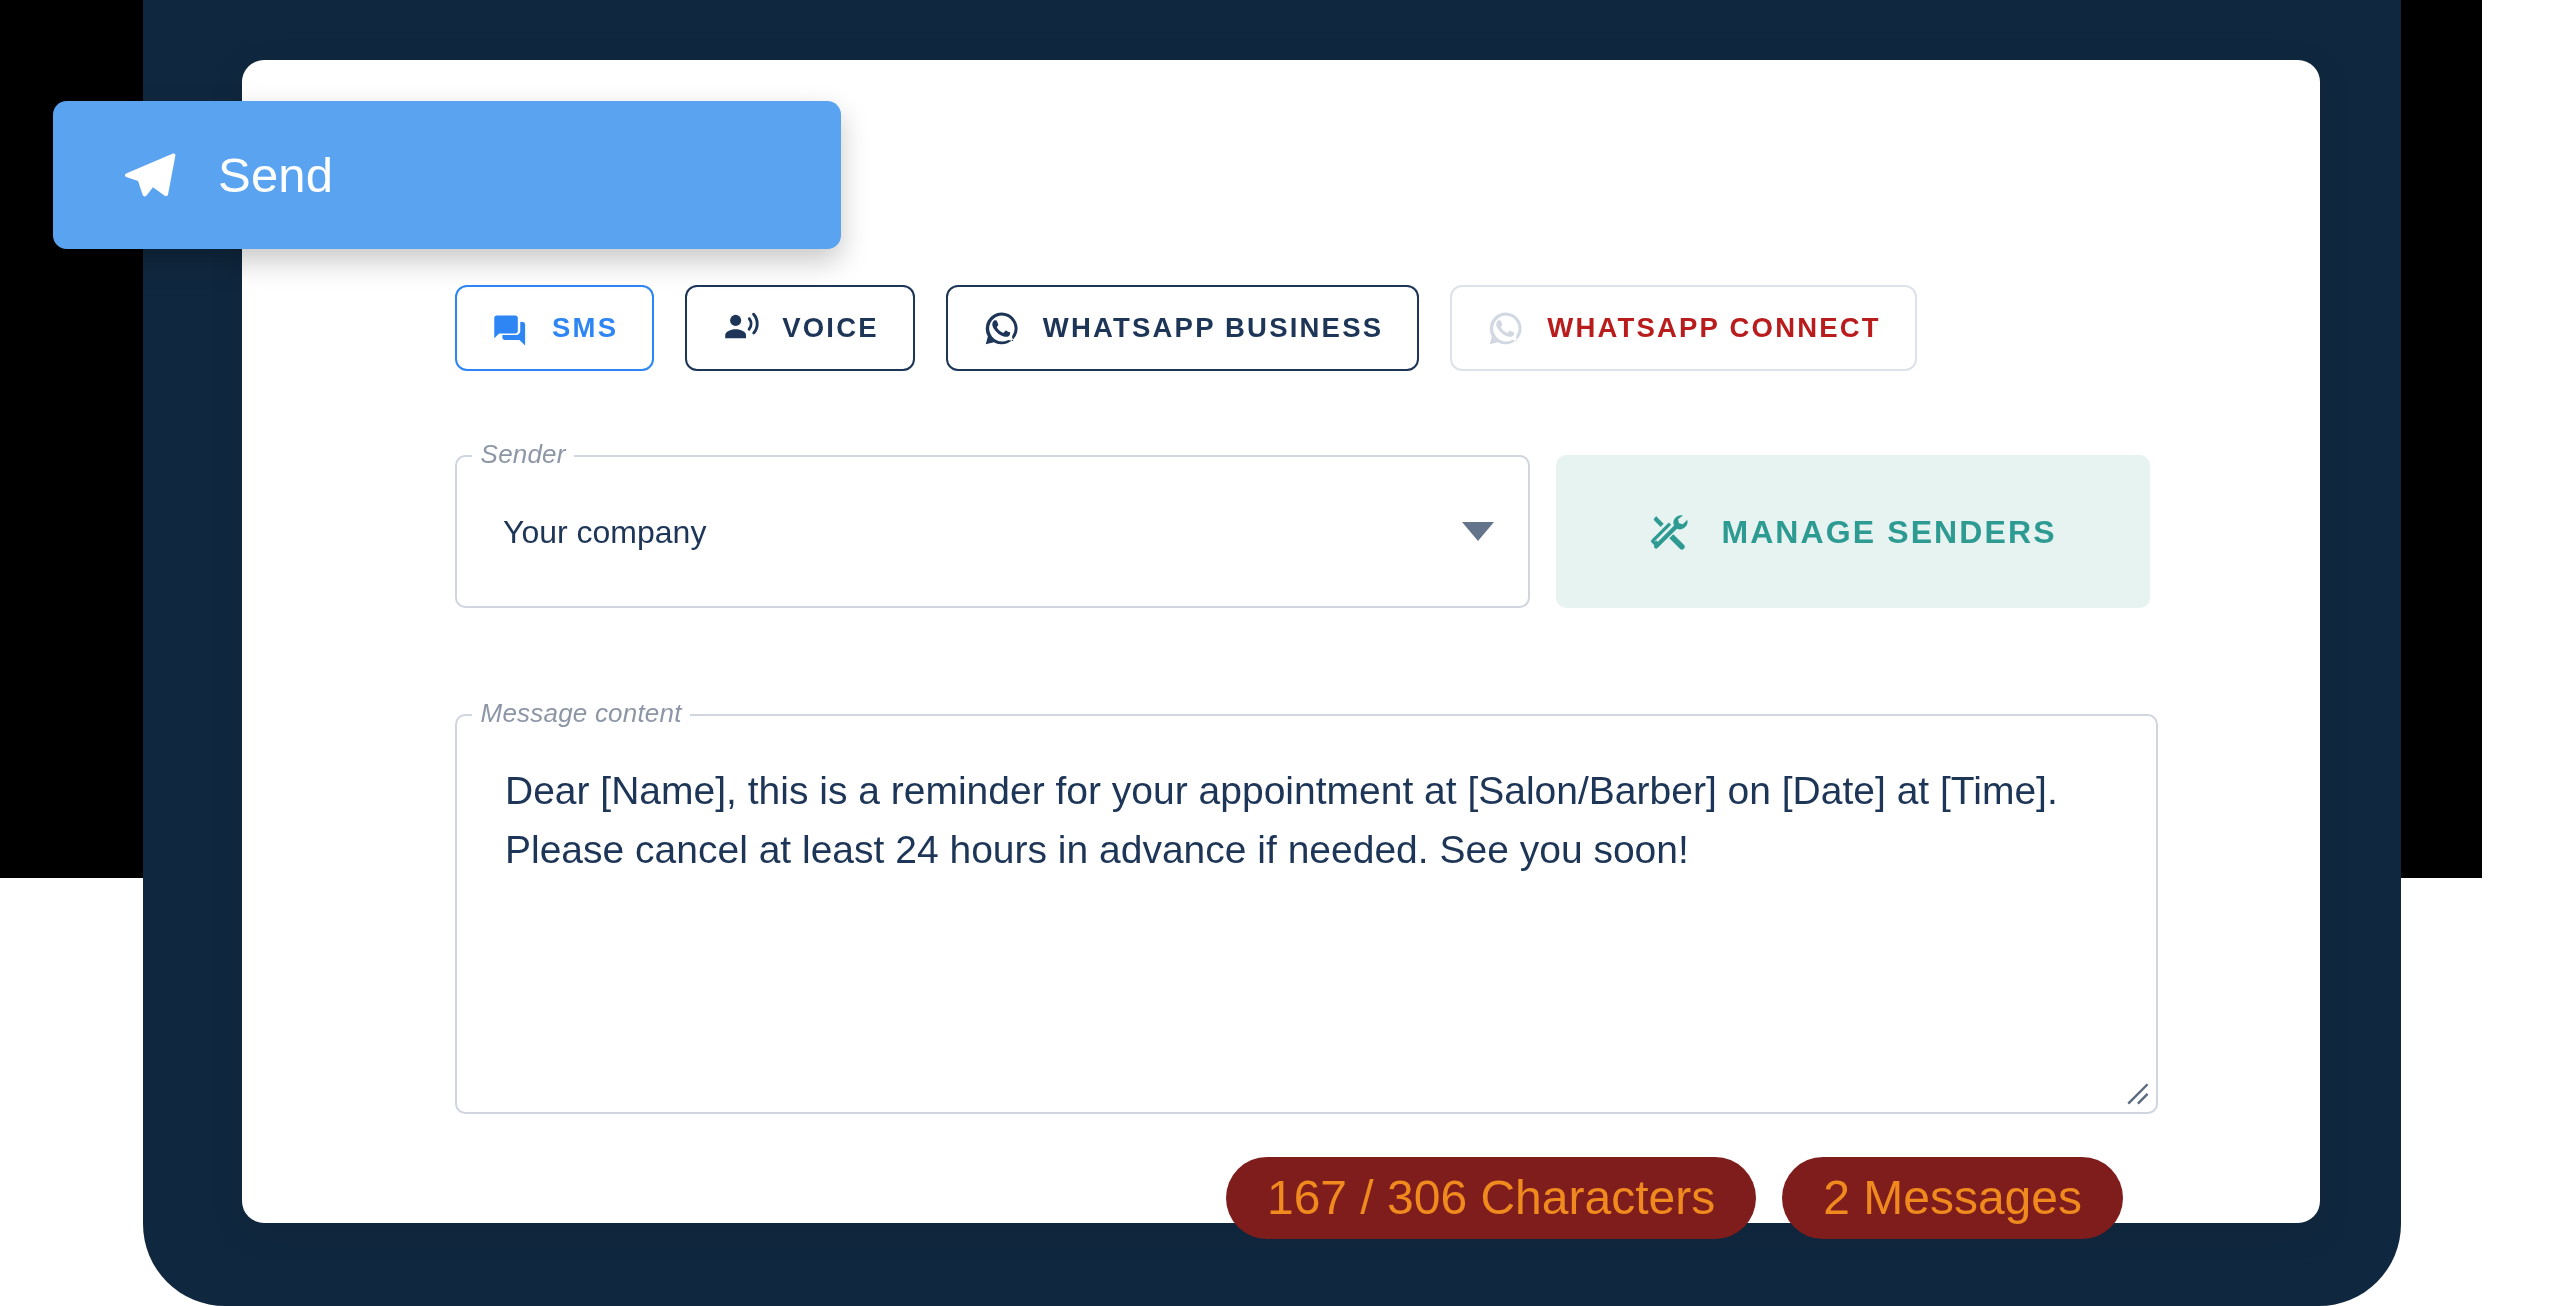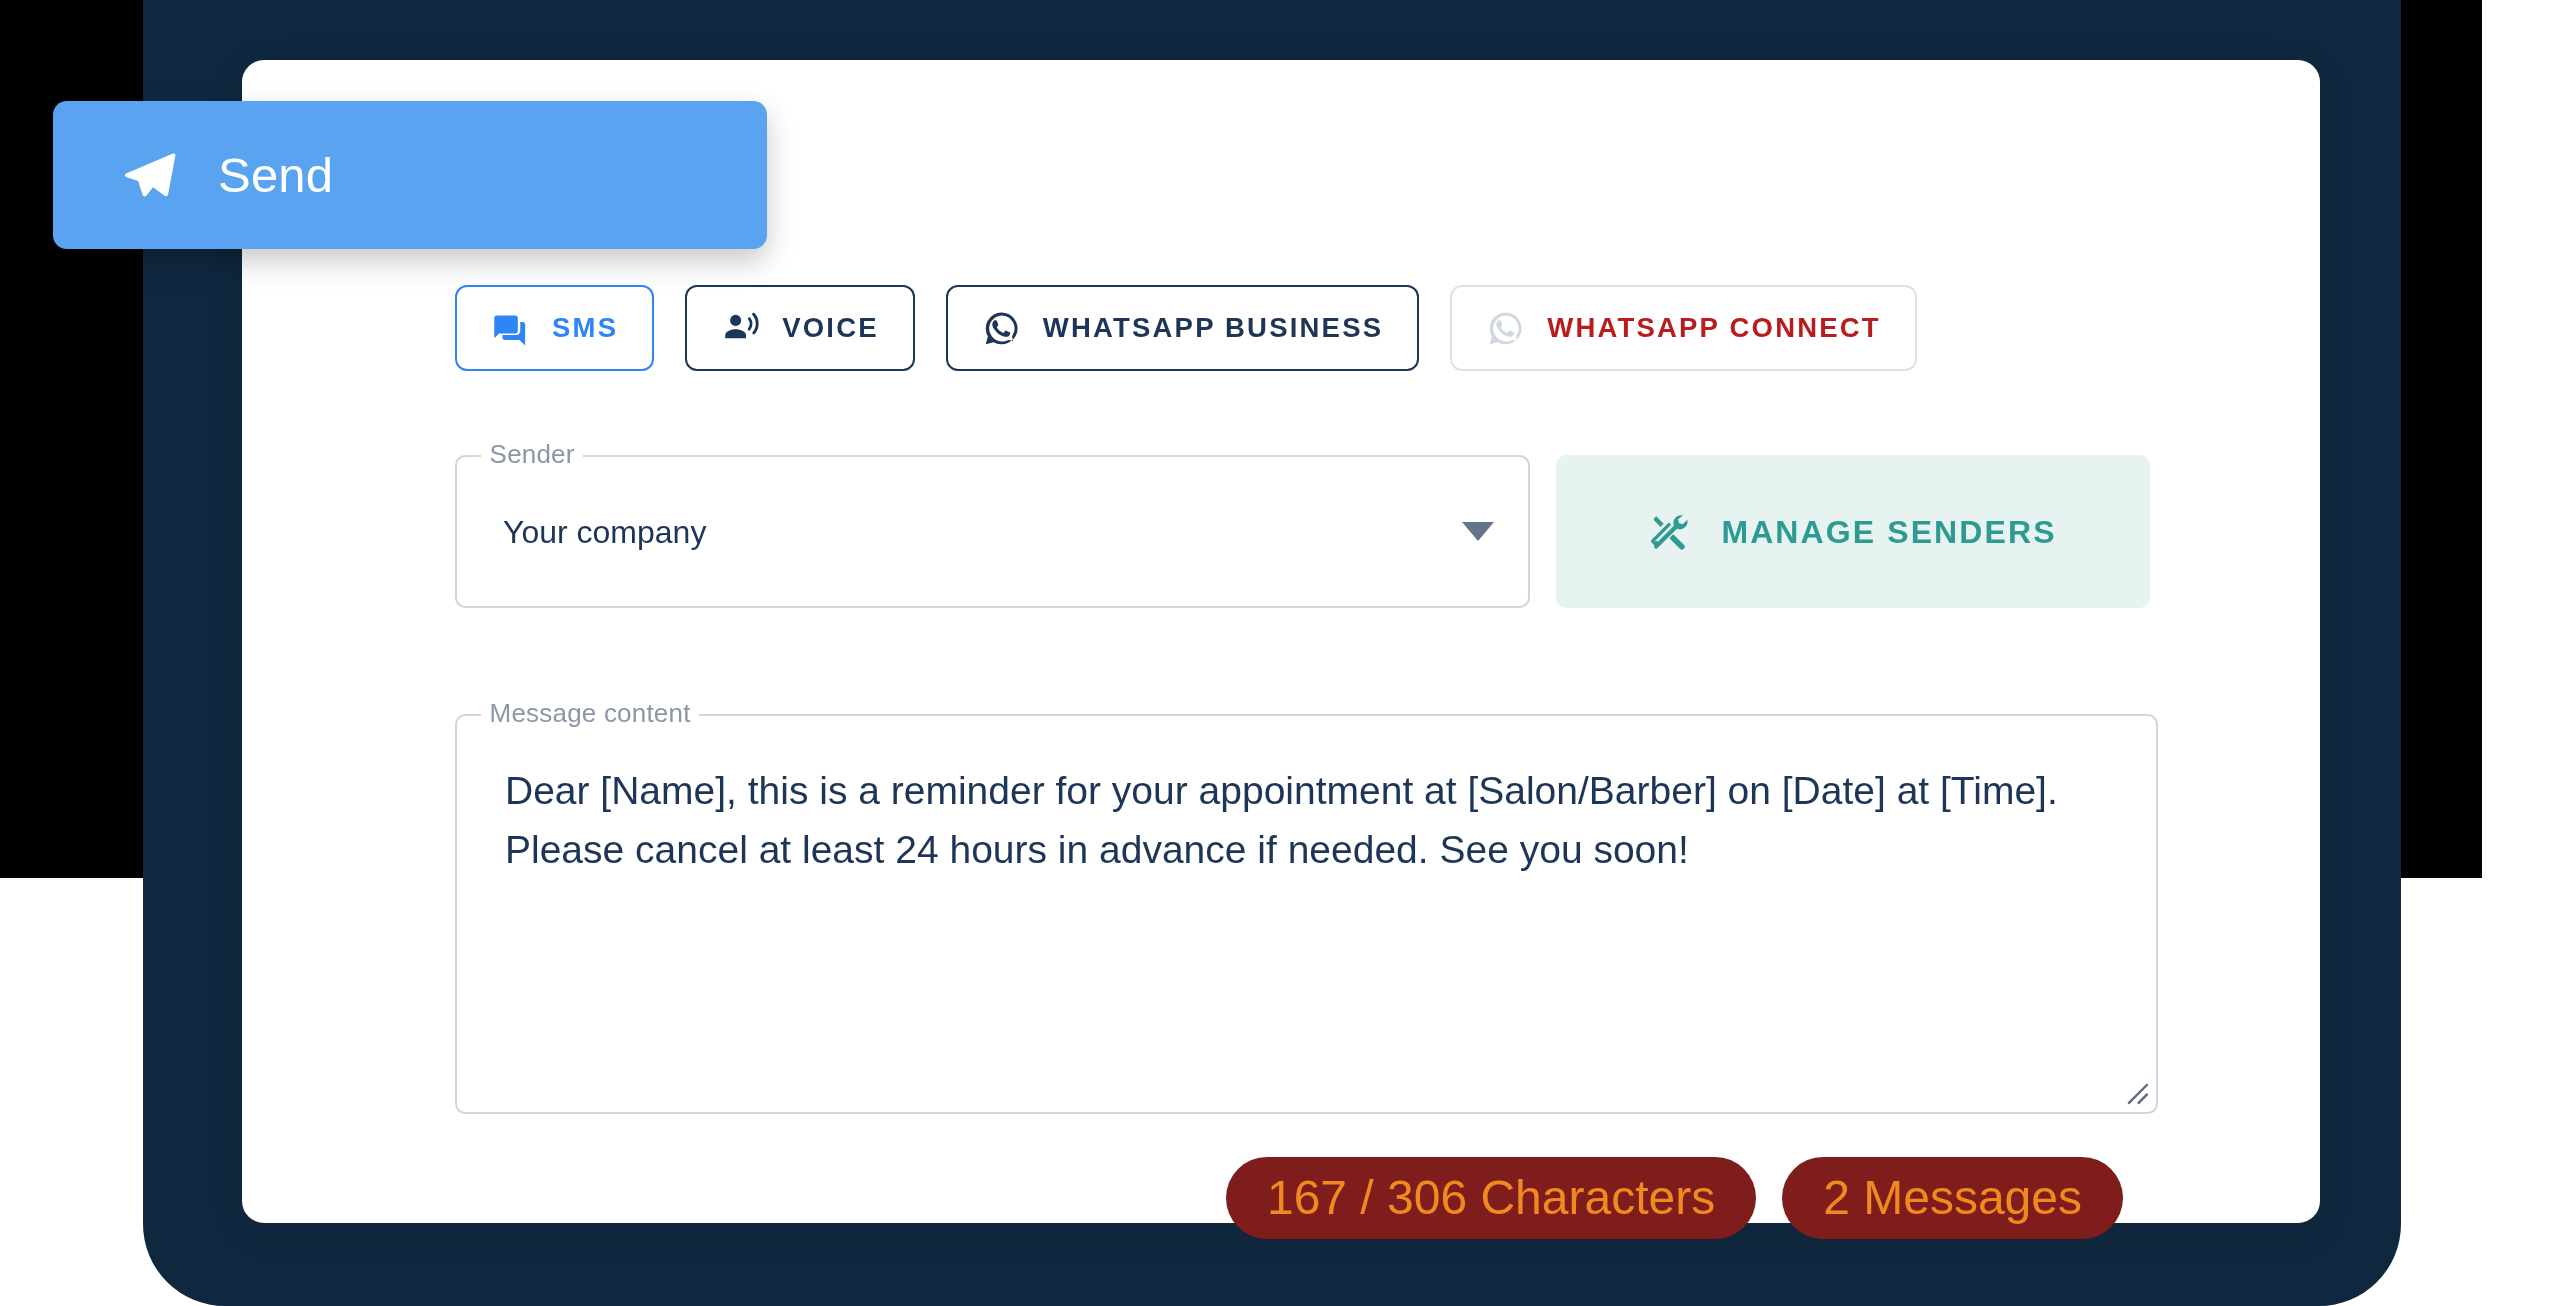--- a/index.html
+++ b/index.html
@@ -33,21 +33,21 @@
     width:2078px;height:1163px;
     background:#ffffff;
     border-radius:22px;
     box-shadow:0 8.6px 34px rgba(0,0,0,.10);
   }
 
   
   #send-button{
     position:absolute;
     left:53px;top:101px;
-    width:714px;height:148px;
+    width:788px;height:148px;
     background:#59a3f0;
     border-radius:13.7px;
     display:flex;align-items:center;
     padding-left:69px;
     box-sizing:border-box;
     gap:41px;
     box-shadow:0 12px 29px rgba(0,0,0,.22);
     cursor:pointer;
     z-index:20;
   }
@@ -122,27 +122,28 @@
 
   .outlined-field{
     position:relative;
     border:2.6px solid #cfd6e0;
     border-radius:10.3px;
     box-sizing:border-box;
     background:#ffffff;
   }
   .outlined-field > .field-legend{
     position:absolute;
-    top:-16.3px;left:24px;
+    top:-16.3px;left:15px;
     background:#ffffff;
     padding:0 8.6px;
     font-size:26px;
     color:#8c96a6;
     line-height:1;
     letter-spacing:0.2px;
+    font-style:italic;
   }
 
   #sender-select{
     width:1075px;height:153px;
     display:flex;align-items:center;
     padding:0 34px 0 46px;
     cursor:pointer;
   }
   #sender-select .sender-value{
     font-size:32px;

